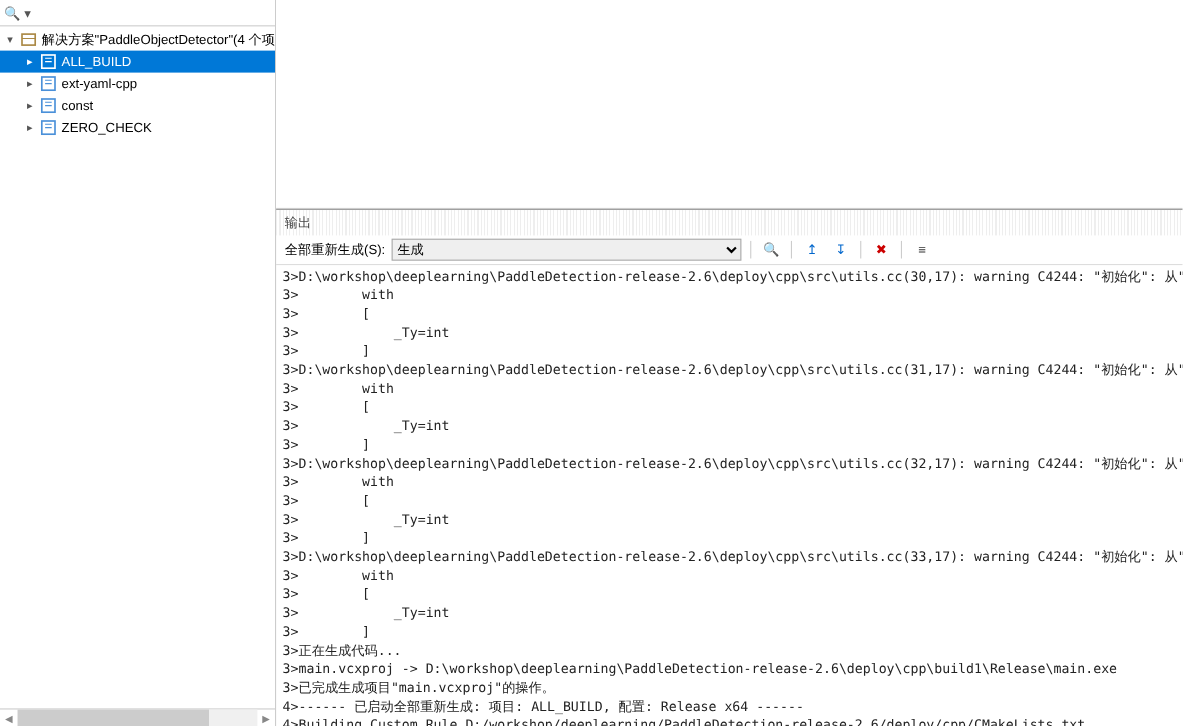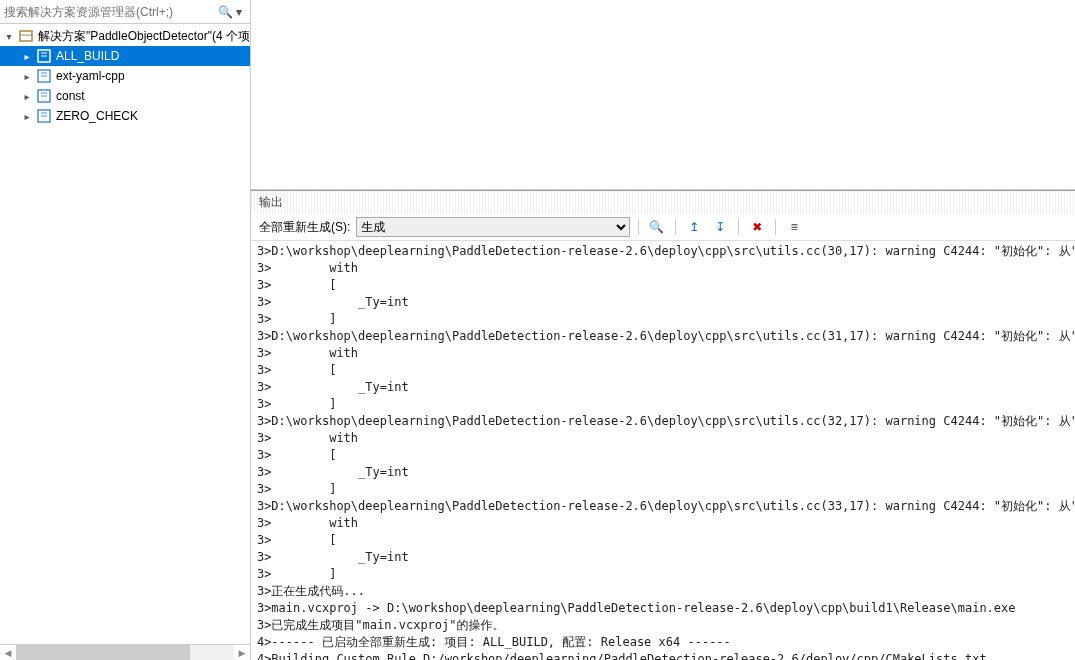--- a/index.html
+++ b/index.html
@@ -19,32 +19,31 @@
 .indent1 { padding-left: 22px; }
 .scrollbar-h { height: 16px; border-top: 1px solid #ccc; margin-top: auto; display: flex; align-items: center; }
 .sb-btn { width: 16px; height: 16px; display: flex; align-items: center; justify-content: center; color: #888; font-size: 9px; }
 .sb-track { flex: 1; height: 16px; background: #f0f0f0; position: relative; }
 .sb-thumb { position: absolute; left: 0; width: 80%; height: 100%; background: #ccc; }
 .main { flex: 1; display: flex; flex-direction: column; }
 .editor-area { flex: 0 0 190px; background: #fff; border-bottom: 1px solid #ccc; }
 .output-panel { flex: 1; display: flex; flex-direction: column; border-top: 1px solid #a0a0a0; position: relative; }
 .panel-header { padding: 3px 8px; color: #444; background: repeating-linear-gradient(90deg,#eee,#eee 1px,#fff 1px,#fff 3px); }
 .panel-toolbar { display: flex; align-items: center; gap: 6px; padding: 3px 8px; border-bottom: 1px solid #ddd; }
-.panel-toolbar select { width: 274px; font-size: 12px; height: 20px; border: 1px solid #aaa; }
+.panel-toolbar select { width: 318px; font-size: 12px; height: 20px; border: 1px solid #aaa; }
 .tb-sep { width: 1px; height: 16px; background: #ccc; margin: 0 2px; }
 .tb-btn { width: 20px; height: 20px; display: flex; align-items: center; justify-content: center; color: #333; font-size: 12px; }
 .output-body { flex: 1; overflow: hidden; padding: 2px 6px; font-family: "NSimSun","SimSun",monospace; font-size: 12px; line-height: 17px; color: #222; white-space: pre; position: relative; }
 svg { display: block; }
 </style>
 </head>
 <body>
 
 <div class="sidebar">
   <div class="search-row">
-    <input class="search-input" placeholder="搜索解决方案资源管理器(Ctrl+;)" style="">
     <span class="icon">🔍</span>
     <span class="icon">▾</span>
   </div>
   <div class="tree">
     <div class="tree-row">
       <span class="chev">▾</span>
       <span class="sln-icon">
         <svg width="16" height="16">
             <rect x="2" y="3" width="12" height="10" fill="none" stroke="#a84" stroke-width="1.5"></rect>
             <line x1="2" y1="7" x2="14" y2="7" stroke="#a84"></line>

